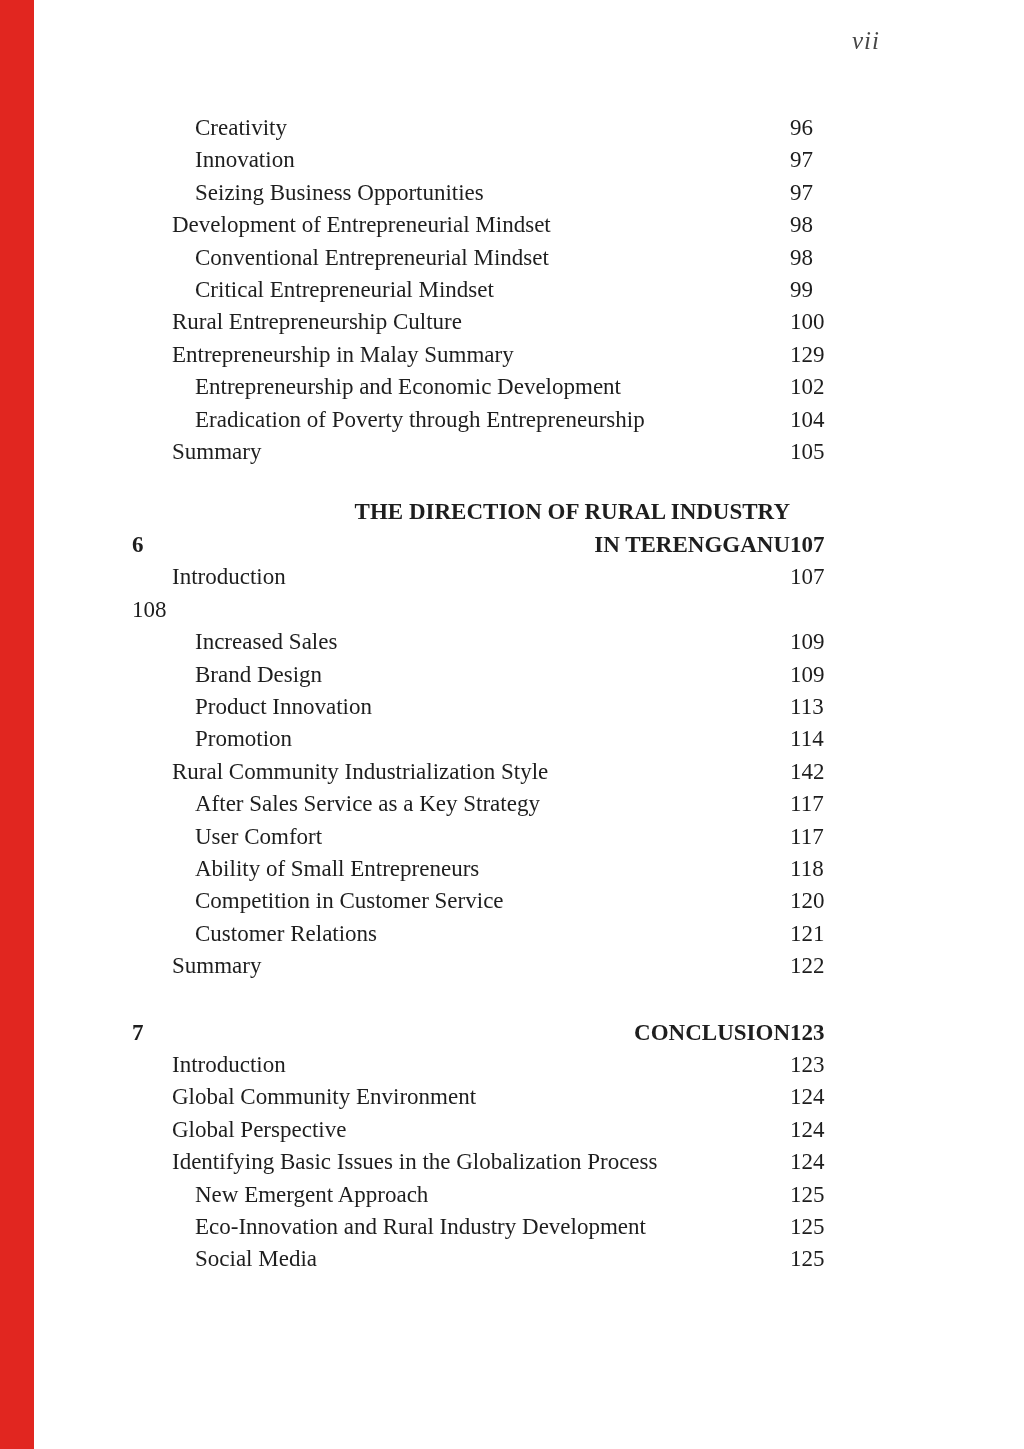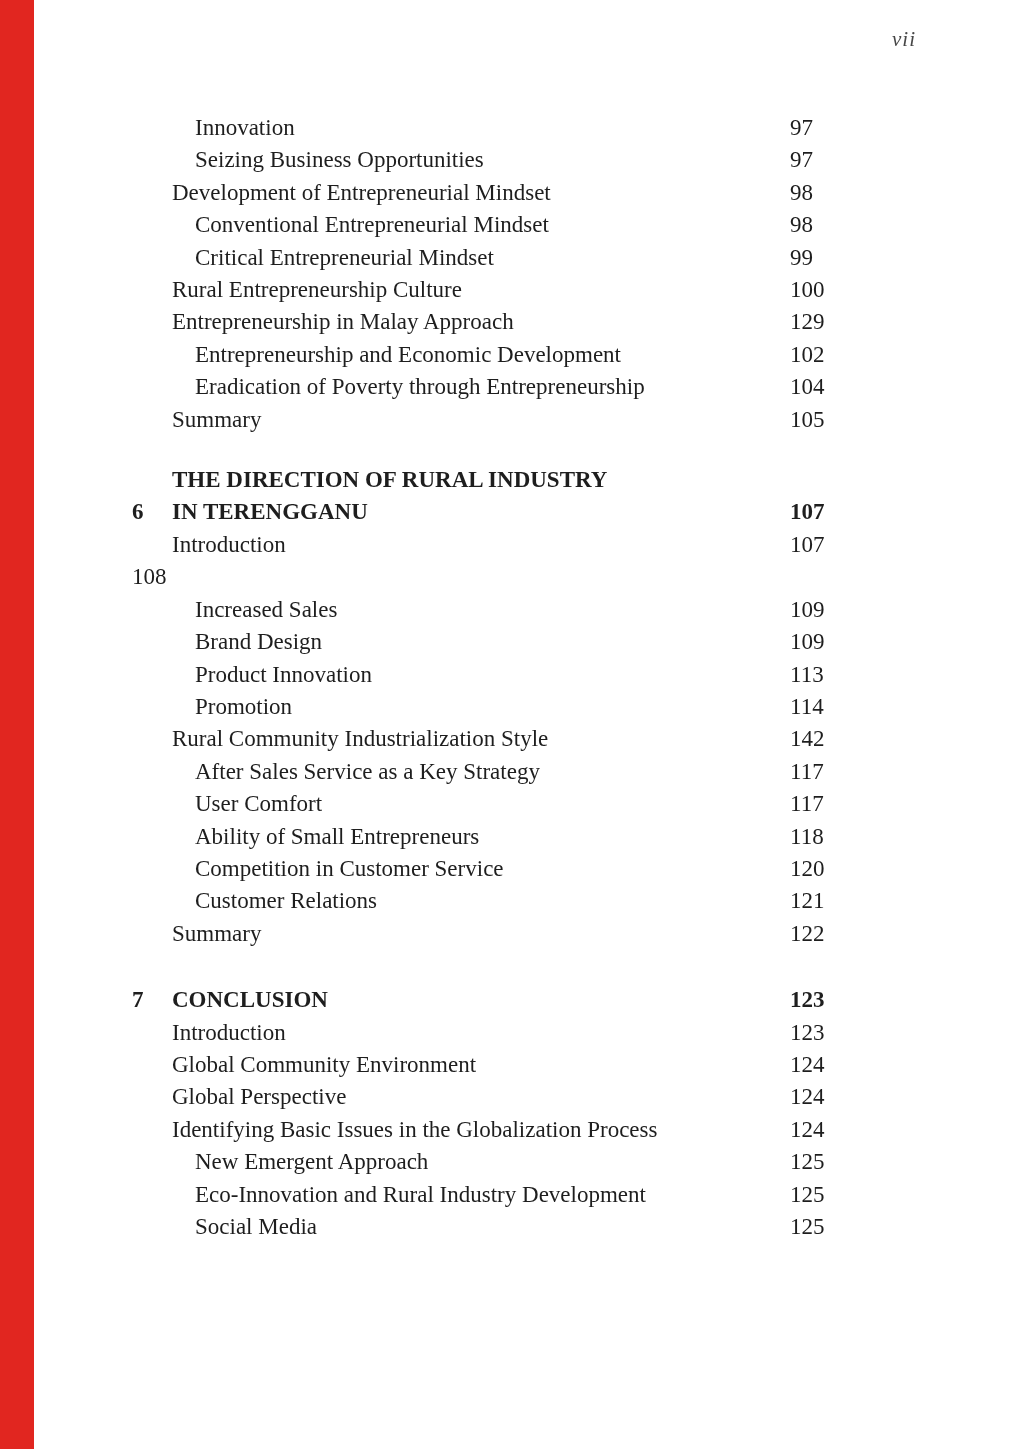--- a/index.html
+++ b/index.html
@@ -15,24 +15,23 @@
   .edge-bar {
     position: absolute;
     left: 0; top: 0;
     width: 34px; height: 100%;
     background: #e12620; 
   }
   .folio {
     position: absolute;
     left: 852px; top: 27px;
     font-style: italic;
-    font-size: 21px;
+    font-size: 25px;
     color: #474747;
     letter-spacing: 1px;
-    margin-left: 40px;
   }
   .toc {
     position: absolute;
     left: 132px; top: 112px;
     width: 780px;
   }
   .toc-section { margin: 0; }
   .toc-section.gap-28 { margin-bottom: 28px; }
   .toc-section.gap-34 { margin-bottom: 34px; }
   .row {
@@ -50,32 +49,36 @@
   .lvl2 { padding-left: 63px; }
   .pagenum { white-space: nowrap; }
   .chap-row {
     display: flex;
     align-items: flex-end;
     font-weight: bold;
     font-size: 23px;
     line-height: 32.4px;
   }
   .chapnum { width: 40px; }
-  .chap-title { width: 618px; }
+  .chap-title { width: 618px; text-align: right; }
   .chap-title .tline { display: block; white-space: nowrap; }
 </style>
 </head>
 <body>
 
 <div class="page">
   <div class="edge-bar" style="background: rgb(225, 38, 32);"></div>
   <div class="folio">vii</div>
   <main class="toc" id="toc-root">
       <section class="toc-section gap-28">
         <div class="row">
+          <span class="label lvl2">Creativity</span>
+          <span class="pagenum">96</span>
+        </div>
+        <div class="row">
           <span class="label lvl2">Innovation</span>
           <span class="pagenum">97</span>
         </div>
         <div class="row">
           <span class="label lvl2">Seizing Business Opportunities</span>
           <span class="pagenum">97</span>
         </div>
         <div class="row">
           <span class="label lvl1">Development of Entrepreneurial Mindset</span>
           <span class="pagenum">98</span>
@@ -86,21 +89,21 @@
         </div>
         <div class="row">
           <span class="label lvl2">Critical Entrepreneurial Mindset</span>
           <span class="pagenum">99</span>
         </div>
         <div class="row">
           <span class="label lvl1">Rural Entrepreneurship Culture</span>
           <span class="pagenum">100</span>
         </div>
         <div class="row">
-          <span class="label lvl1">Entrepreneurship in Malay Approach</span>
+          <span class="label lvl1">Entrepreneurship in Malay Summary</span>
           <span class="pagenum">129</span>
         </div>
         <div class="row">
           <span class="label lvl2">Entrepreneurship and Economic Development</span>
           <span class="pagenum">102</span>
         </div>
         <div class="row">
           <span class="label lvl2">Eradication of Poverty through Entrepreneurship</span>
           <span class="pagenum">104</span>
         </div>

